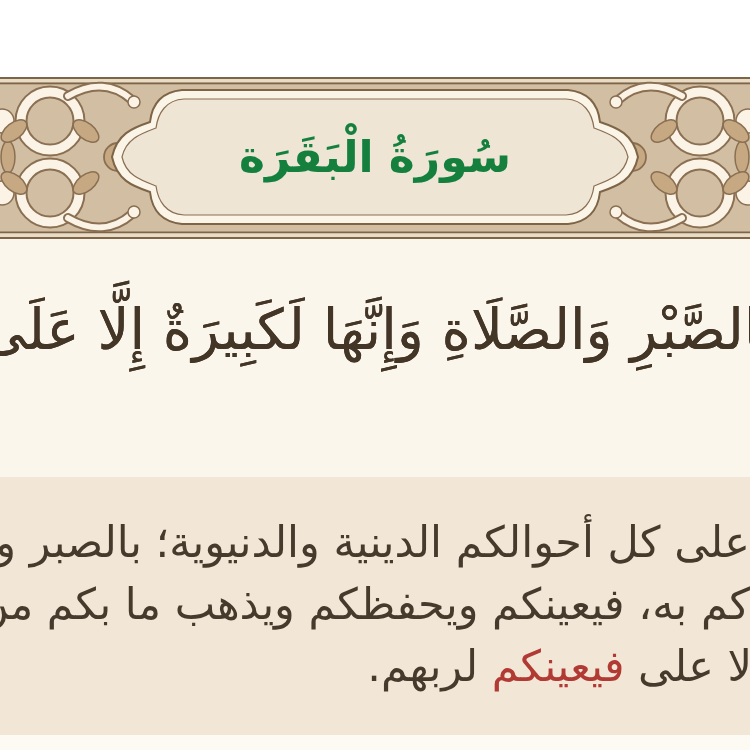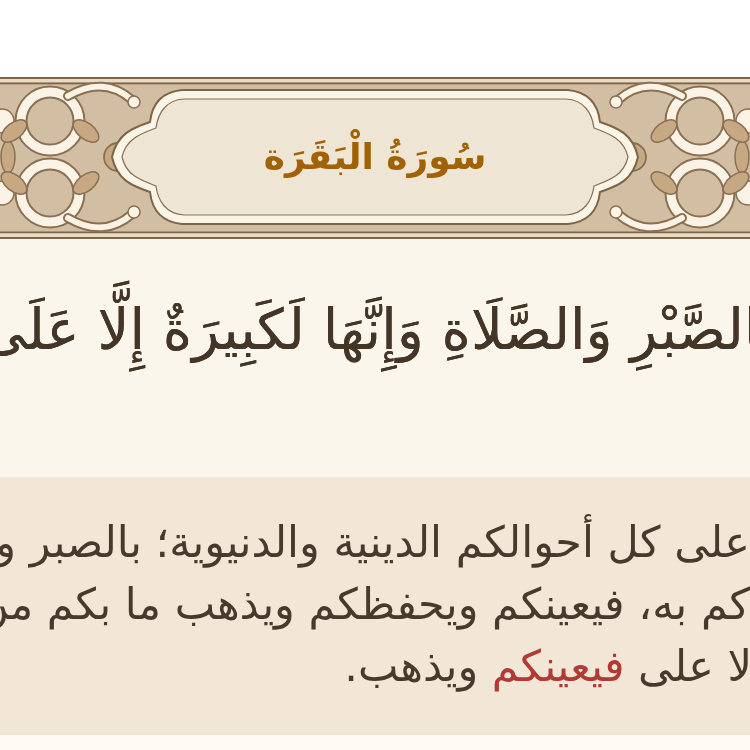--- a/index.html
+++ b/index.html
@@ -24,23 +24,23 @@
     height: 162px;
   }
   .header-frame svg { display: block; }
   .surah-title {
     position: absolute;
     inset: 0;
     display: flex;
     align-items: center;
     justify-content: center;
     transform: translateY(-2px);
-    font-size: 36px;
+    font-size: 44px;
     font-weight: bold;
-    color: #a16207;
+    color: #15803d;
     letter-spacing: 0px;
     direction: rtl;
     pointer-events: none;
   }
   
   .verse-section {
     height: 238px;
     box-sizing: border-box;
     display: flex;
     align-items: center;
@@ -152,18 +152,18 @@
     <div class="surah-title">سُورَةُ الْبَقَرَة</div>
   </div>
 
   <div class="verse-section">
     <span class="verse-text">وَاسْتَعِينُوا بِالصَّبْرِ وَالصَّلَاةِ وَإِنَّهَا لَكَبِيرَةٌ إِلَّا عَلَى الْخَاشِعِينَ</span>
   </div>
 
   <div class="tafsir-panel">
     <div class="tafsir-line">على كل أحوالكم الدينية والدنيوية؛ بالصبر وبالصلاة</div>
     <div class="tafsir-line">كم به، فيعينكم ويحفظكم ويذهب ما بكم من ضر، و</div>
-    <div class="tafsir-line l3"><span>إلا على </span><span class="highlight">فيعينكم</span><span> ويذهب.</span></div>
+    <div class="tafsir-line l3"><span>إلا على </span><span class="highlight">فيعينكم</span><span> لربهم.</span></div>
   </div>
 
   <div class="bottom-strip"></div>
 
 </div>
 
 </body></html>

